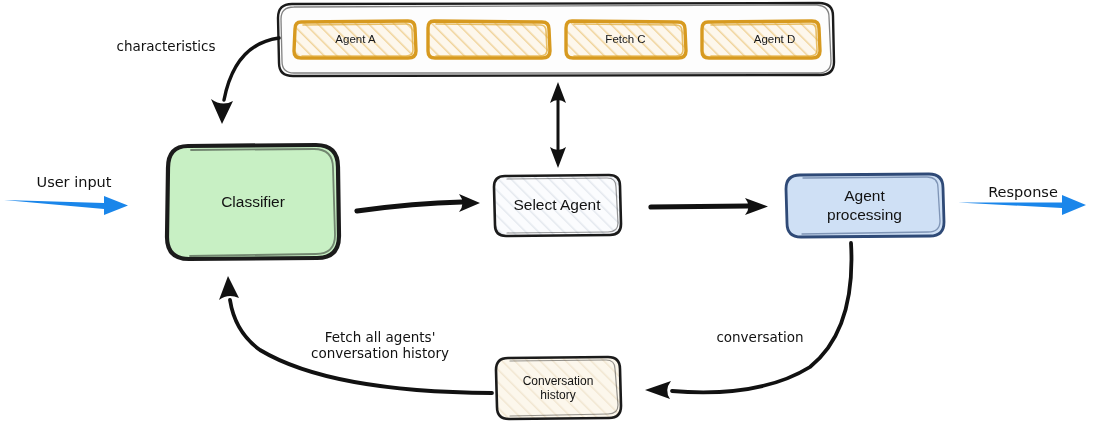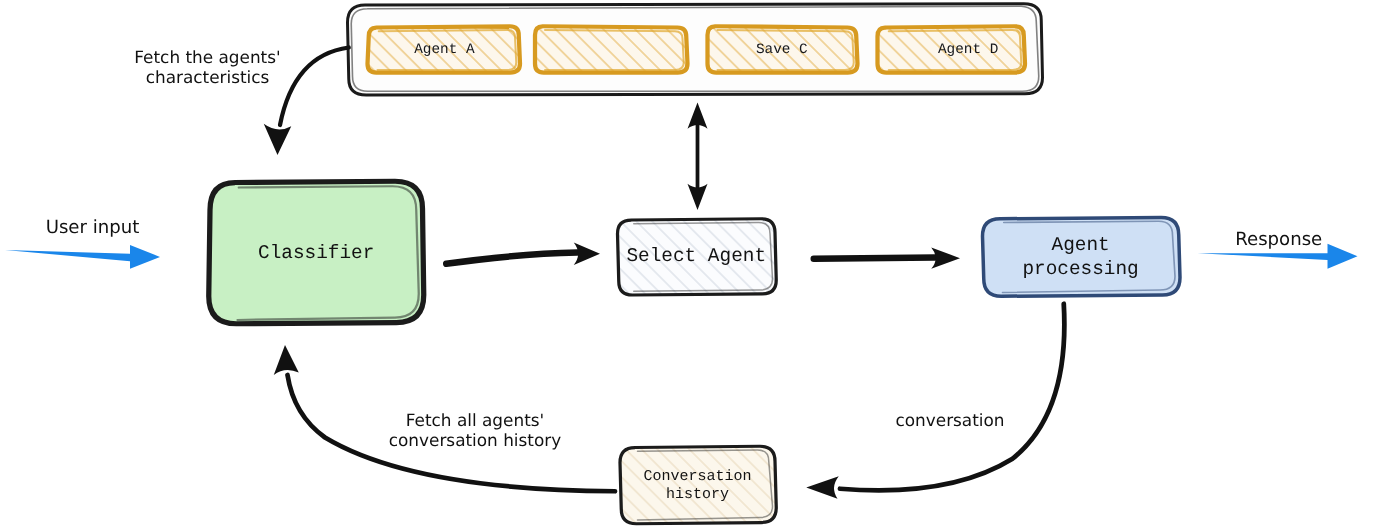--- a/index.html
+++ b/index.html
@@ -3,21 +3,21 @@
 <meta charset="utf-8">
 <style>
   html,body{margin:0;padding:0;background:#ffffff;}
   body{width:1099px;height:421px;overflow:hidden;
        font-family:"DejaVu Sans","Liberation Sans",sans-serif;}
   #canvas{position:relative;width:1099px;height:421px;background:#fff;}
   svg.layer{position:absolute;left:0;top:0;width:1099px;height:421px;overflow:visible;}
   .node-label{
     position:absolute;display:flex;align-items:center;justify-content:center;
     line-height:1.18;pointer-events:none;
-    font-family:Liberation Mono, monospace;color:#121212;
+    font-family:Liberation Sans, sans-serif;color:#121212;
   }
   .edge-label{
     position:absolute;text-align:center;color:#111;line-height:1.22;
     font-size:13.5px;font-family:"DejaVu Sans","Liberation Sans",sans-serif;
   }
   .agent-label{font-size:11.5px;color:#16181c;}
   .big{font-size:15.5px;}
   .mid{font-size:14.5px;}
   .small{font-size:12px;}
 </style>
@@ -118,21 +118,21 @@
       <path d="M228,276 L219,300 Q228,293 239,298 Z" fill="#111"></path>
     </g>
 
     <g>
       <path d="M851,243 Q856,330 810,367 Q760,398 672,391" fill="none" stroke="#111" stroke-width="3.8" stroke-linecap="round"></path>
       <path d="M645,390 L671,381 Q664,390 670,399 Z" fill="#111"></path>
     </g>
   </svg>
 
   <div class="node-label agent-label" style="left:295px;top:22px;width:121px;height:36px;">Agent A</div>
-  <div class="node-label agent-label" style="left:566px;top:22px;width:119px;height:36px;">Save C</div>
+  <div class="node-label agent-label" style="left:566px;top:22px;width:119px;height:36px;">Fetch C</div>
   <div class="node-label agent-label" style="left:702px;top:22px;width:117px;height:36px;padding-left:14px;">Agent D</div>
 
   <div class="node-label big" style="left:494px;top:176px;width:126px;height:59px;">Select Agent</div>
 
   <div class="node-label big" style="left:168px;top:146px;width:170px;height:112px;">Classifier</div>
 
   <div class="node-label big" style="left:786px;top:175px;width:157px;height:61px;flex-direction:column;">
     <span>Agent</span>
     <span>processing</span>
   </div>
@@ -140,21 +140,20 @@
   <div class="node-label small" style="left:496px;top:358px;width:124px;height:60px;flex-direction:column;">
     <span>Conversation</span>
     <span>history</span>
   </div>
 
   <div class="edge-label mid" style="left:24px;top:174px;width:100px;">User input</div>
 
   <div class="edge-label mid" style="left:970px;top:184px;width:106px;">Response</div>
 
   <div class="edge-label" style="left:96px;top:38px;width:140px;">
-    <div>Fetch the agents'</div>
     <div>characteristics</div>
   </div>
 
   <div class="edge-label" style="left:296px;top:329px;width:168px;">
     <div>Fetch all agents'</div>
     <div>conversation history</div>
   </div>
 
   <div class="edge-label" style="left:698px;top:329px;width:124px;">
     <div>conversation</div>

